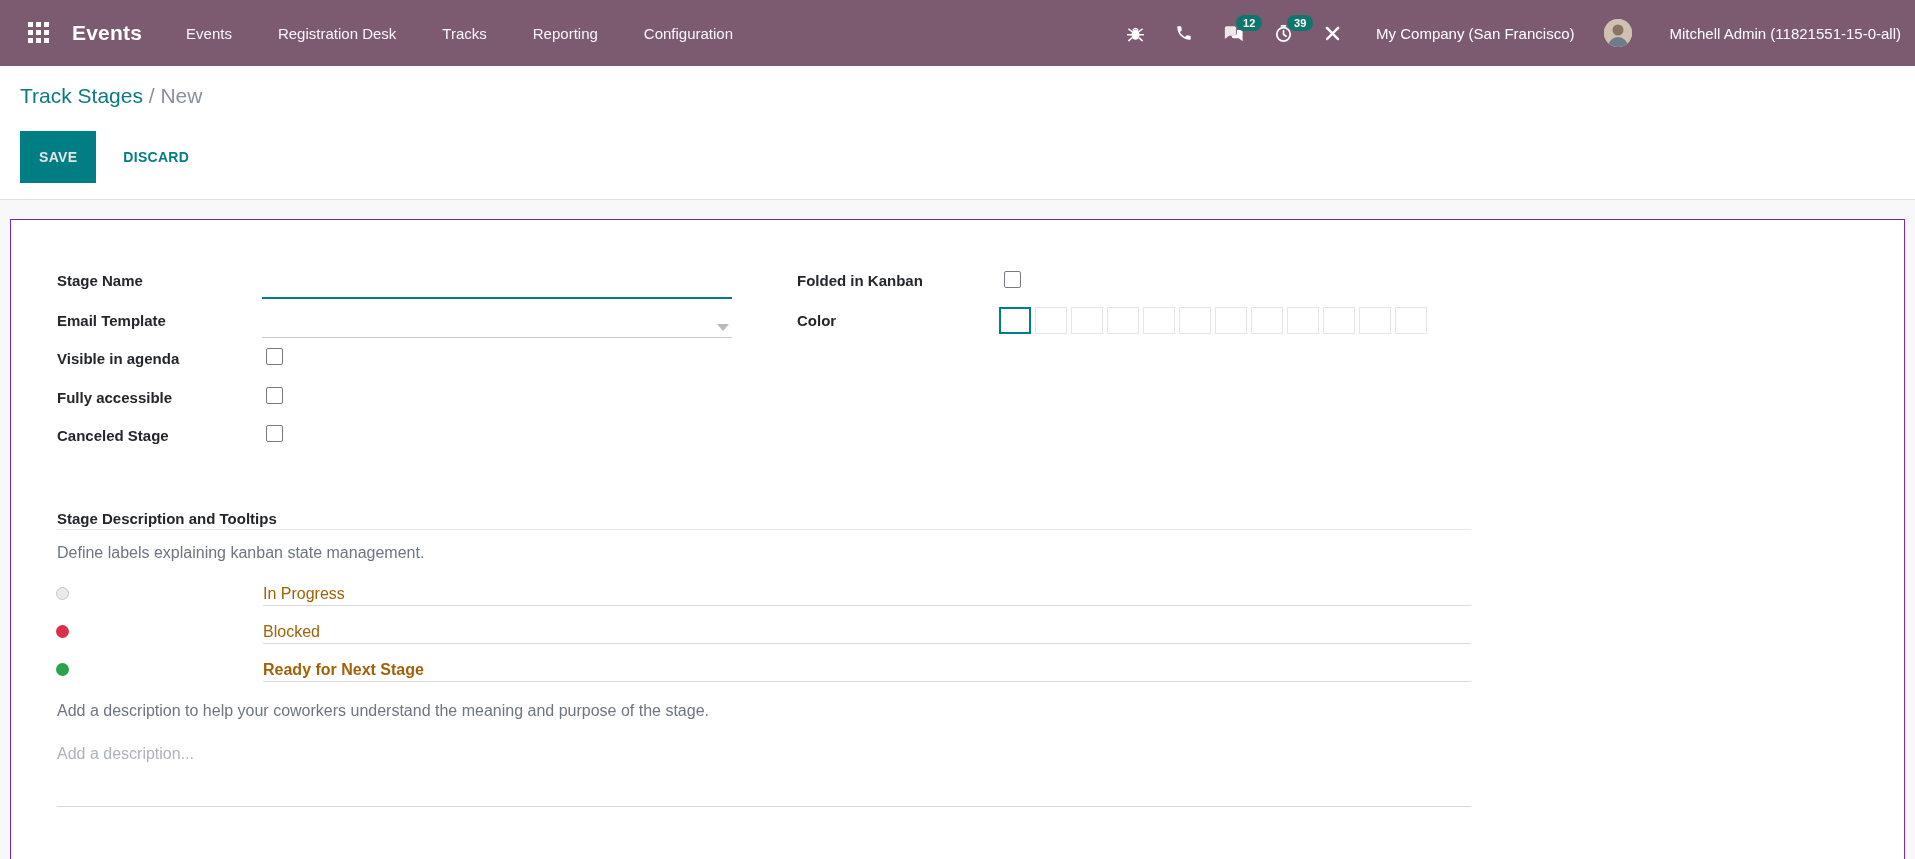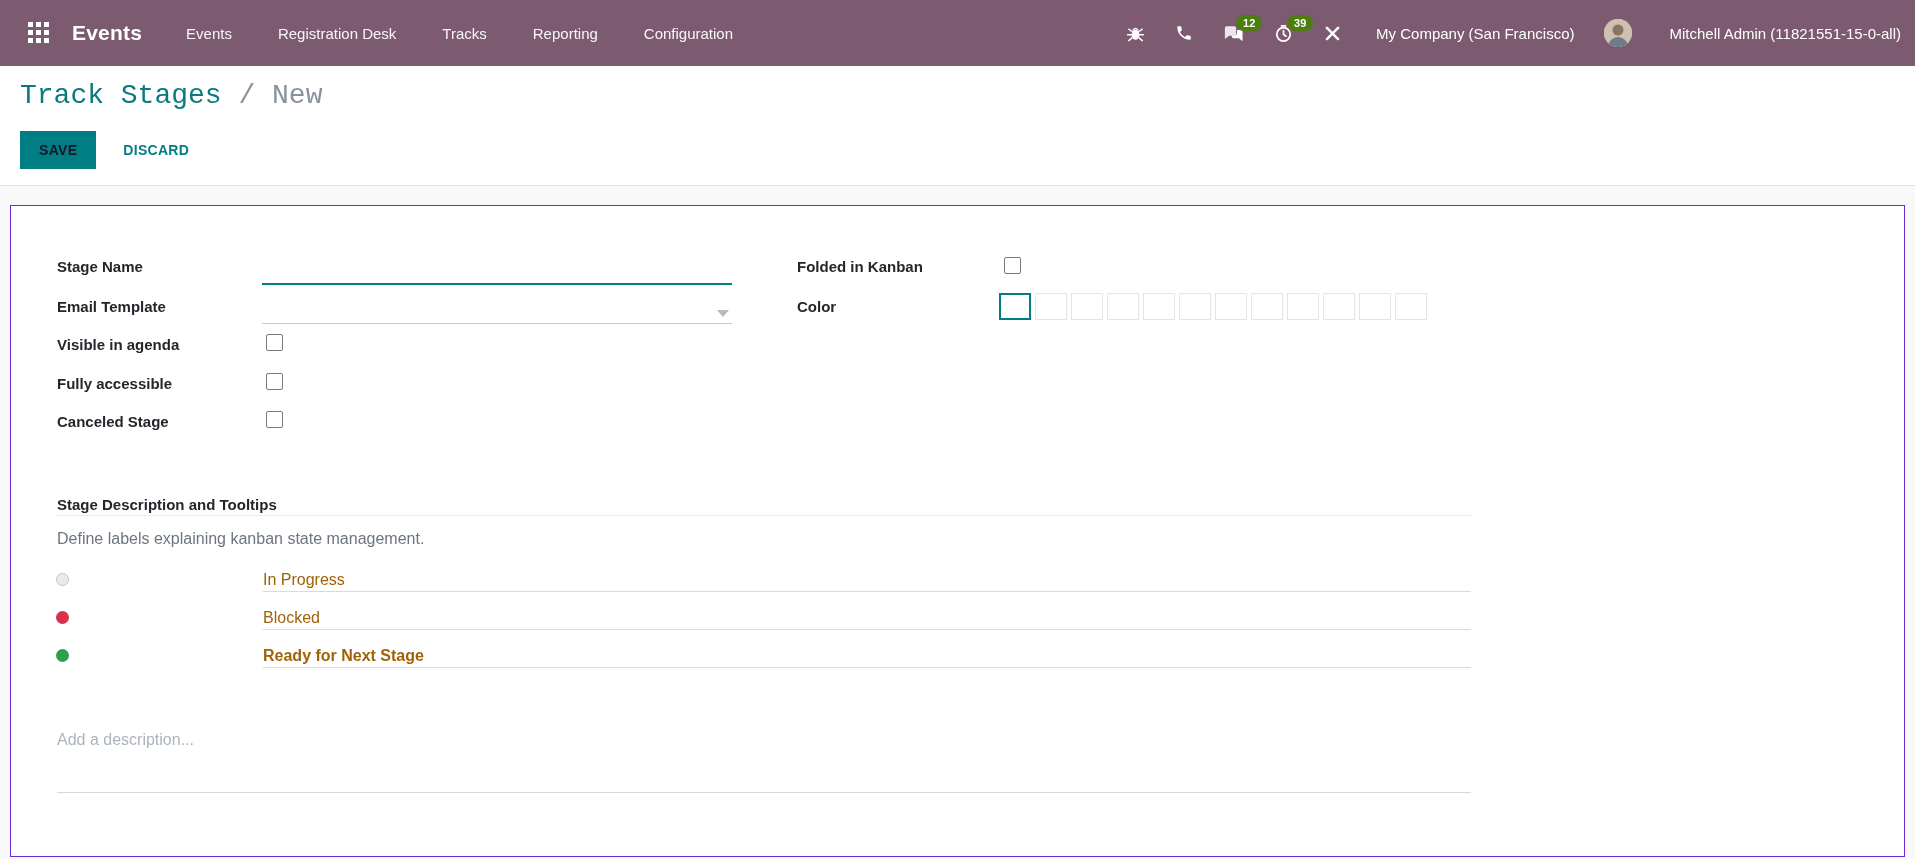--- a/index.html
+++ b/index.html
@@ -9,36 +9,36 @@
   
   .navbar { height: 66px; background: #7c5a70; display: flex; align-items: center;
     padding: 0 14px 0 24px; color: #fff; }
   .apps-btn { width: 24px; height: 24px; margin: 0 20px 0 4px; cursor: pointer; display:flex; align-items:center; }
   .app-name { font-size: 21px; font-weight: bold; margin-right: 44px; letter-spacing: .2px; }
   .nav-menu { display: flex; align-items: center; }
   .nav-menu-item { font-size: 15px; color: rgba(255,255,255,.95); margin-right: 46px; cursor: pointer; }
   .nav-spacer { flex: 1; }
   .nav-icons { display: flex; align-items: center; }
   .icon-wrap { position: relative; margin-left: 30px; cursor: pointer; display:flex; align-items:center; }
-  .badge { position: absolute; top: -9px; left: 13px; background: #4d7c0f; color: #fff;
+  .badge { position: absolute; top: -9px; left: 13px; background: #0f766e; color: #fff;
     font-size: 11px; font-weight: bold; padding: 2px 7px; border-radius: 9px; line-height: 12px; }
   .nav-company { font-size: 15px; margin: 0 30px 0 34px; cursor: pointer; white-space: nowrap; }
   .nav-user { display: flex; align-items: center; cursor: pointer; gap: 28px; }
   .avatar { width: 28px; height: 28px; border-radius: 50%; overflow: hidden; margin-right: 9px;
     background: #cfc0b2; flex: none; }
   .nav-user-name { font-size: 15px; white-space: nowrap; }
 
   
   .control-panel { background: #fff; padding: 15px 0 16px 20px; border-bottom: 1px solid #e2e2e6; }
-  .breadcrumb { font-size: 28px; line-height: 30px; font-family: Liberation Mono, monospace; }
+  .breadcrumb { font-size: 21px; line-height: 30px; }
   .breadcrumb .bc-link { color: #0b7a80; cursor: pointer; }
   .breadcrumb .bc-sep, .breadcrumb .bc-current { color: #8a919e; }
   .btn-row { margin-top: 20px; display: flex; align-items: center; }
-  .btn-save { background: #017e84; color: #0f172a; border: none; font-family: inherit;
-    font-size: 14px; font-weight: bold; padding: 11px 19px; cursor: pointer; letter-spacing: .3px; }
+  .btn-save { background: #017e84; color: #e5e5e5; border: none; font-family: inherit;
+    font-size: 14px; font-weight: bold; padding: 18px 19px; cursor: pointer; letter-spacing: .3px; }
   .btn-discard { background: transparent; color: #017e84; border: none; font-family: Liberation Sans, sans-serif;
     font-size: 14px; font-weight: bold; margin-left: 27px; cursor: pointer; letter-spacing: .3px; }
 
   
   .content { padding-top: 19px; }
   .card { position: relative; width: 1895px; height: 652px; margin: 0 auto;
     background: #fff; border: 1px solid #6d28d9; }
 
   .f-label { position: absolute; font-size: 15px; font-weight: bold; color: #23262b; line-height: 19px; }
   .f-input { position: absolute; left: 251px; width: 470px; height: 26px; border: none; outline: none;
@@ -202,16 +202,17 @@
 
     <span class="kanban-dot dot-muted" style="top:367px;"></span>
     <input class="kanban-input" style="top: 362px;" type="text" value="In Progress">
 
     <span class="kanban-dot" style="top: 405px; background: rgb(217, 48, 76);"></span>
     <input class="kanban-input" style="top: 400px;" type="text" value="Blocked">
 
     <span class="kanban-dot" style="top: 443px; background: rgb(42, 161, 74);"></span>
     <input class="kanban-input" style="top: 438px; font-weight: bold;" type="text" value="Ready for Next Stage">
 
+    <span class="help-text" style="top:482px;">Add a description to help your coworkers understand the meaning and purpose of the stage.</span>
     <input class="desc-input" type="text" placeholder="Add a description..." style="">
     <div class="bottom-rule"></div>
   </div>
 </div>
 
 </body></html>

